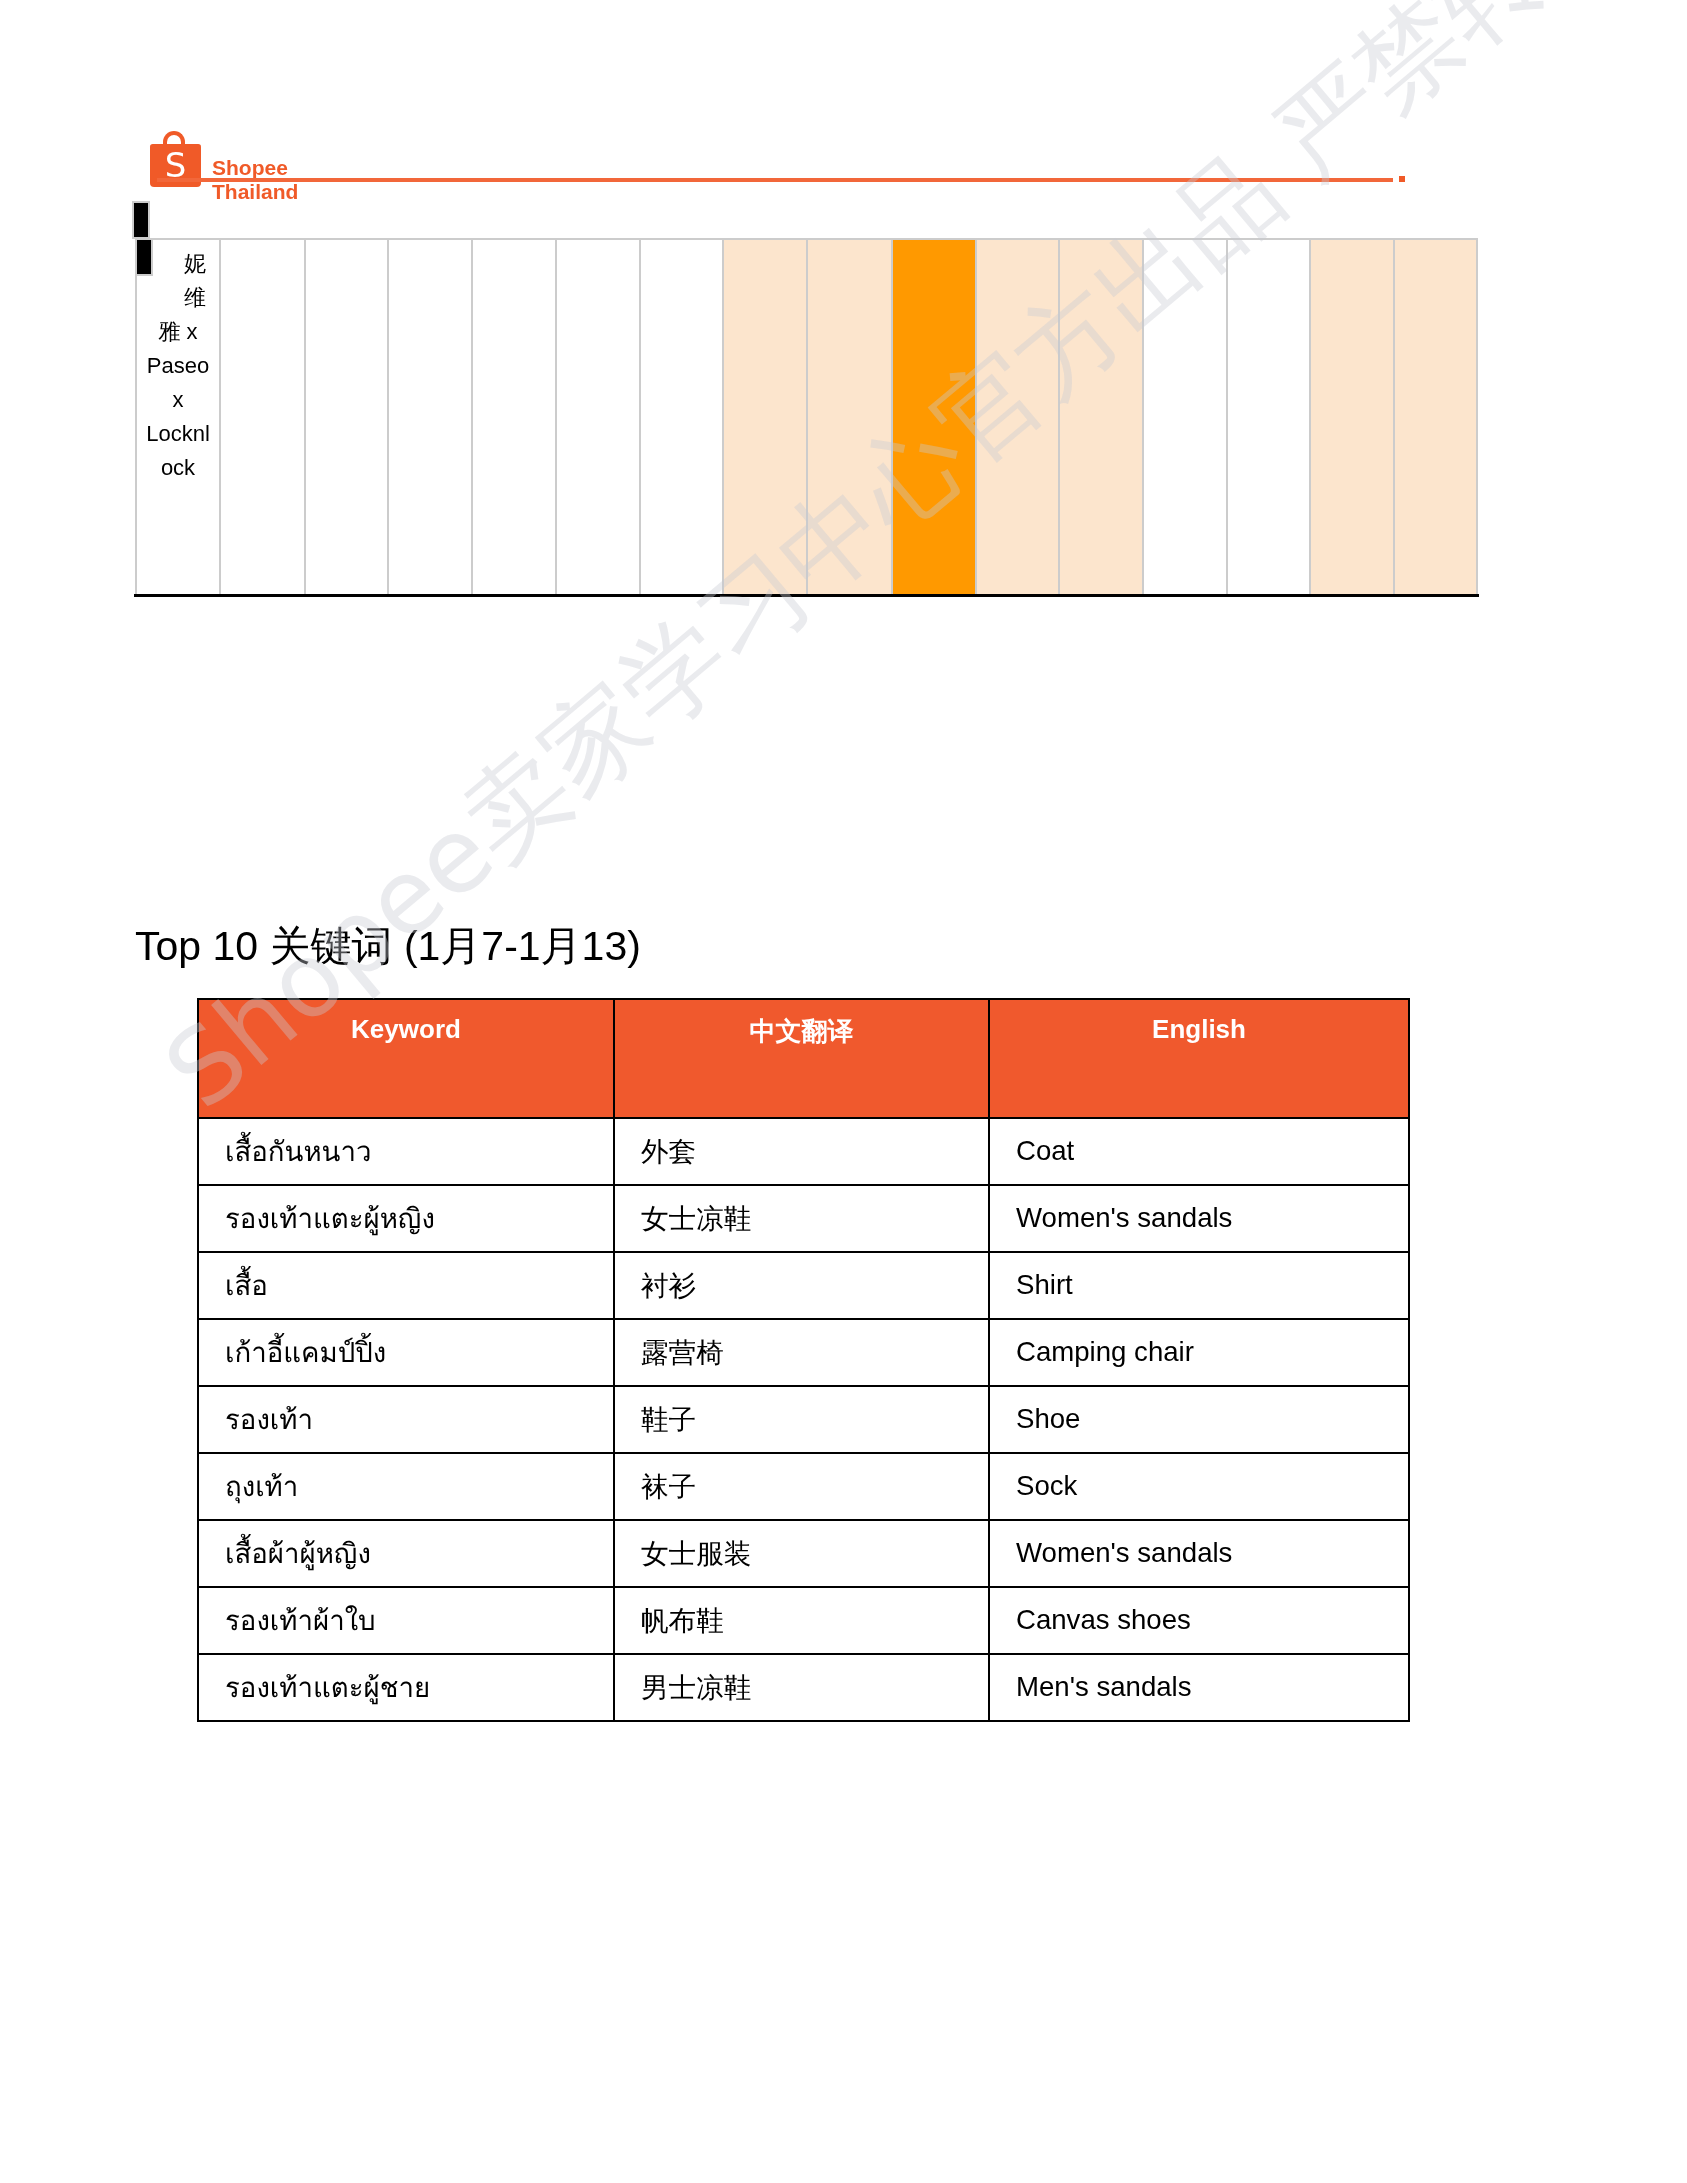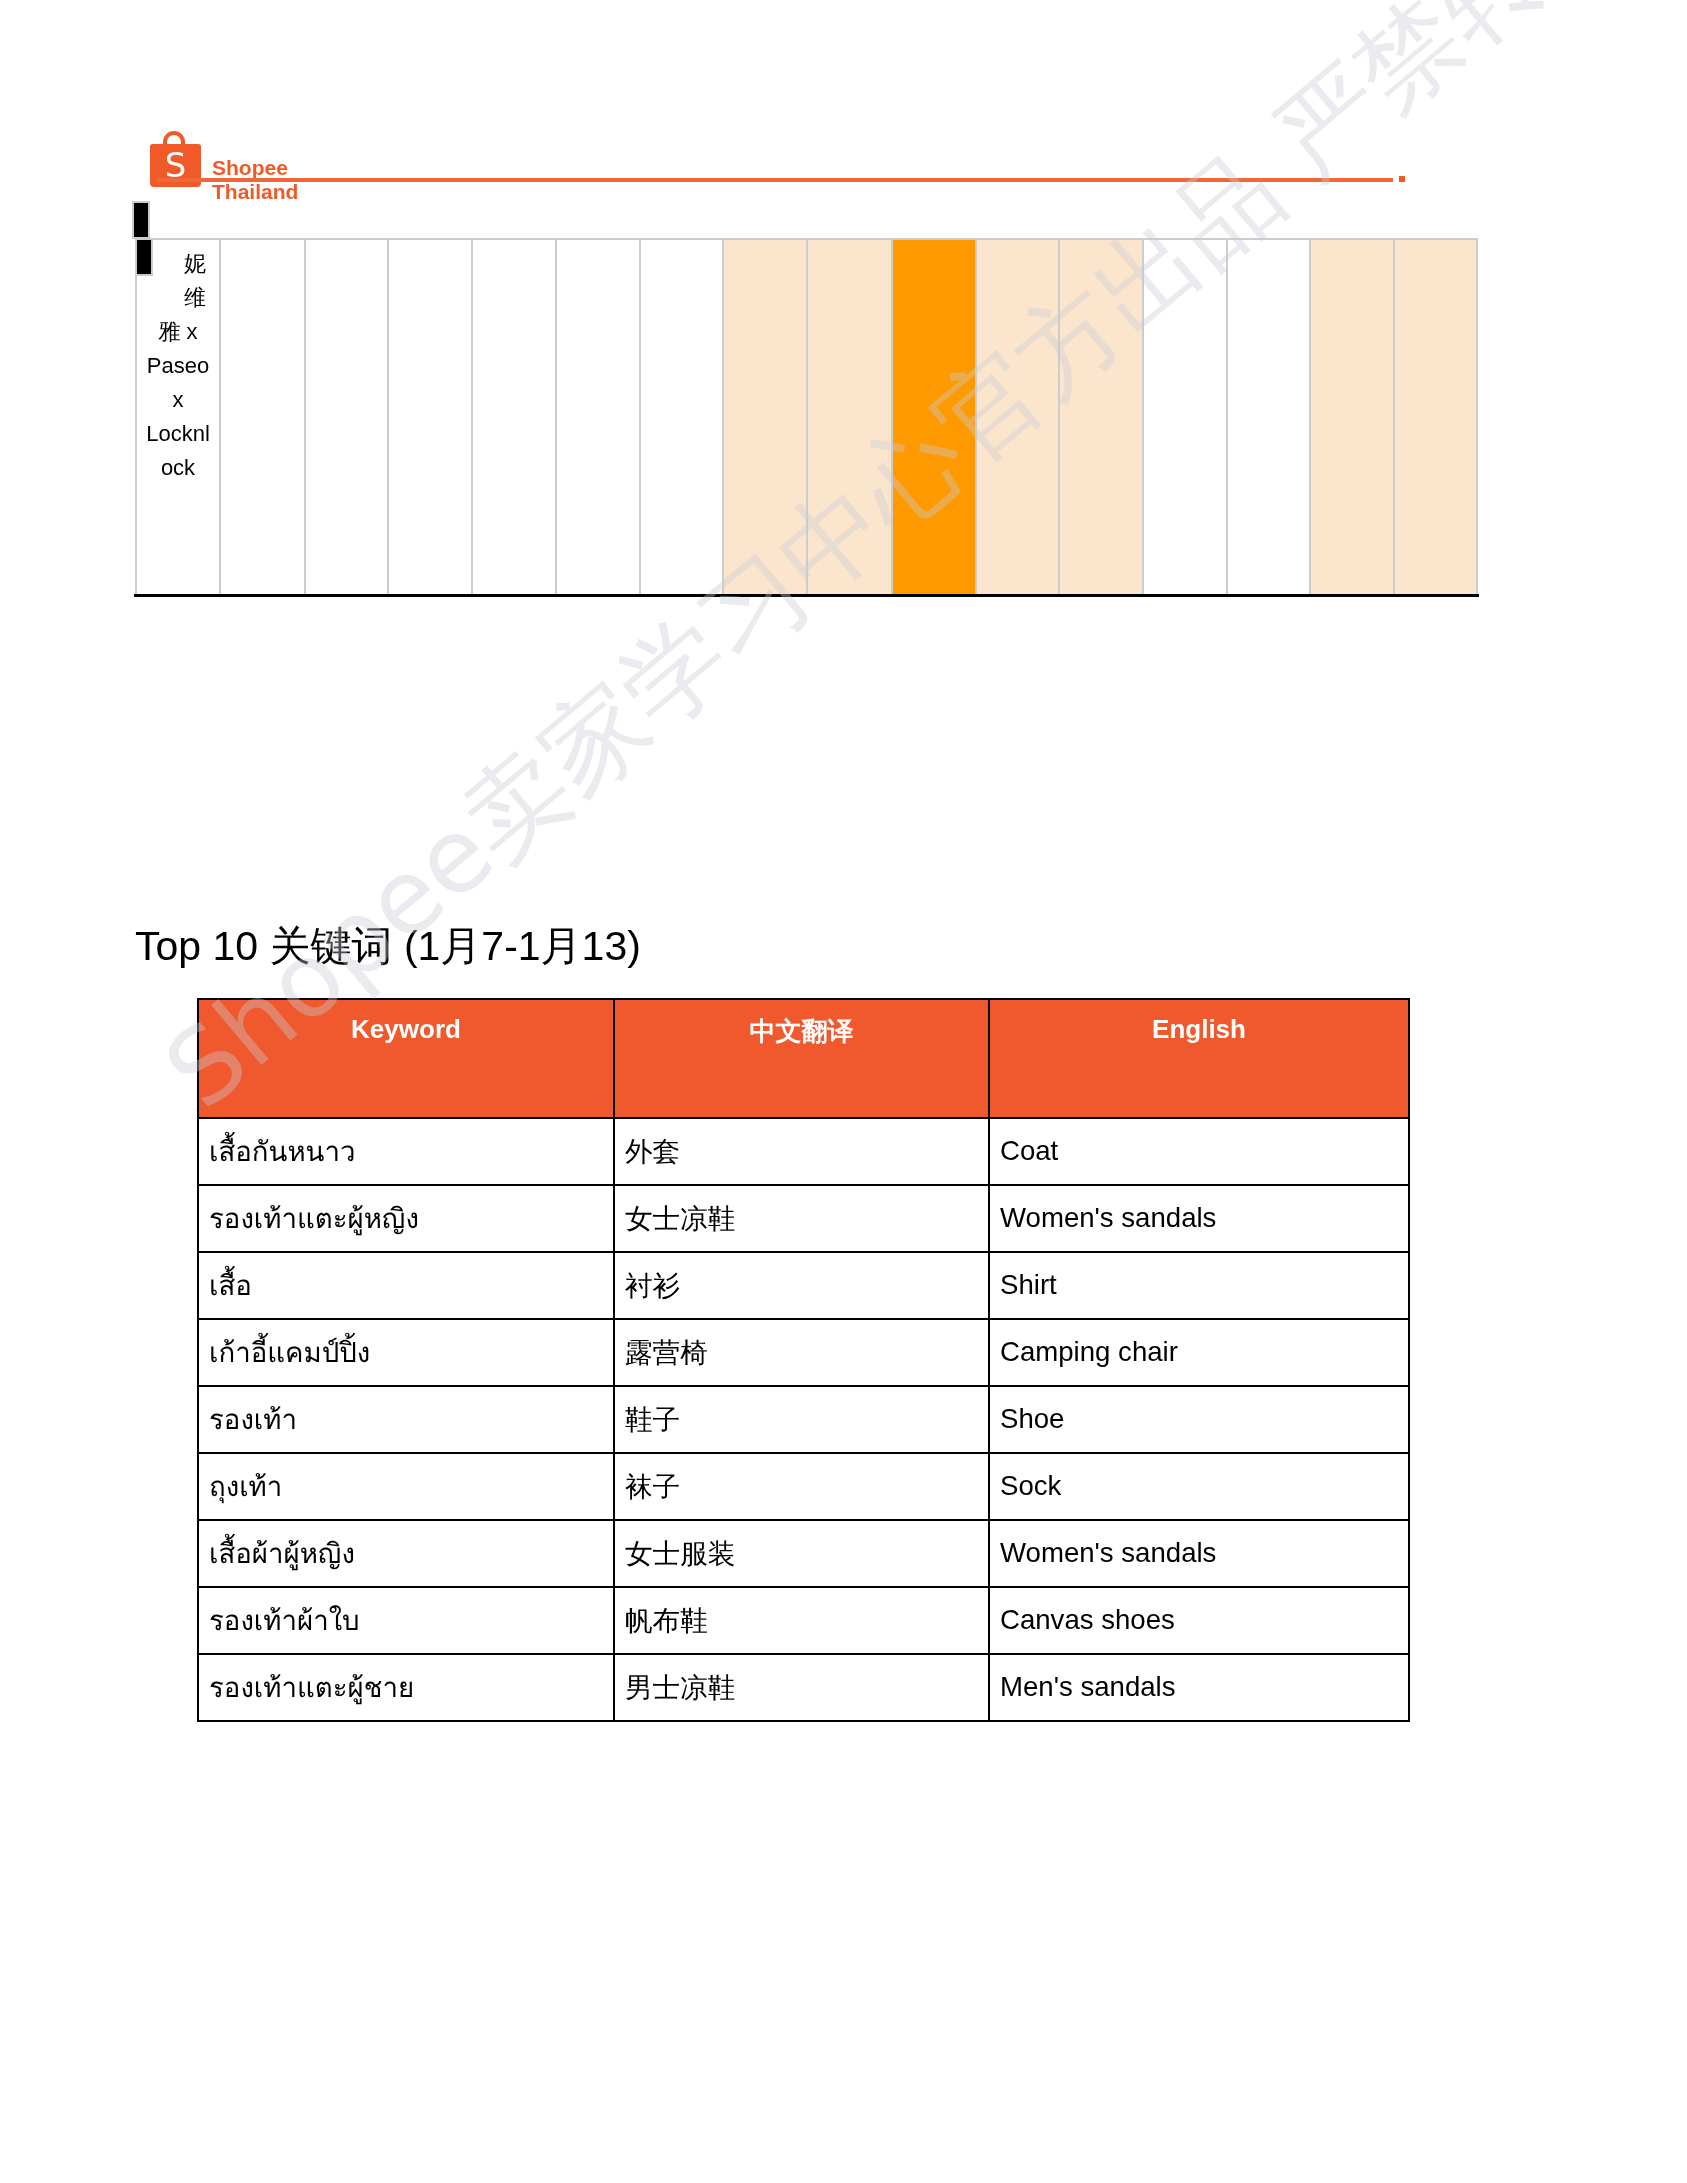--- a/index.html
+++ b/index.html
@@ -17,21 +17,21 @@
   .grid .col:last-child { border-right: 2.8px solid #cccccc; }
   .grid-bottom { position: absolute; left: 134px; top: 594px; width: 1345px; height: 2.8px; background: #000; }
   .label-col { text-align: center; font-size: 22px; line-height: 34px; padding-top: 6.9px; }
   .marker { position: absolute; background: #000; border: 2.1px solid #cccccc; width: 13.8px; }
 
   .heading { position: absolute; left: 135px; top: 921px; font-size: 41px; line-height: 50px; text-align: center; }
 
   table.kw { position: absolute; left: 197px; top: 998px; border-collapse: collapse; width: 1213px; }
   table.kw th, table.kw td { border: 2.8px solid #000; }
   table.kw th { background: #f0592d; color: #fff; font-size: 26px; font-weight: bold; height: 102px; vertical-align: top; padding-top: 13.8px; }
-  table.kw td { font-size: 27.6px; padding: 0 10px; height: 65px; vertical-align: middle; }
+  table.kw td { font-size: 27.6px; padding: 0 26px; height: 65px; vertical-align: middle; }
   .watermark { position: absolute; left: 138px; top: 1034px; transform: rotate(-40deg); transform-origin: left top; font-size: 103px; color: rgba(200,202,210,0.38); white-space: nowrap; pointer-events: none; font-family: "DejaVu Sans", sans-serif; }
 </style>
 </head>
 <body>
 
 <div class="logo">
   <div class="logo-bag">
     <div class="handle"></div>
     <div class="body">S</div>
   </div>

